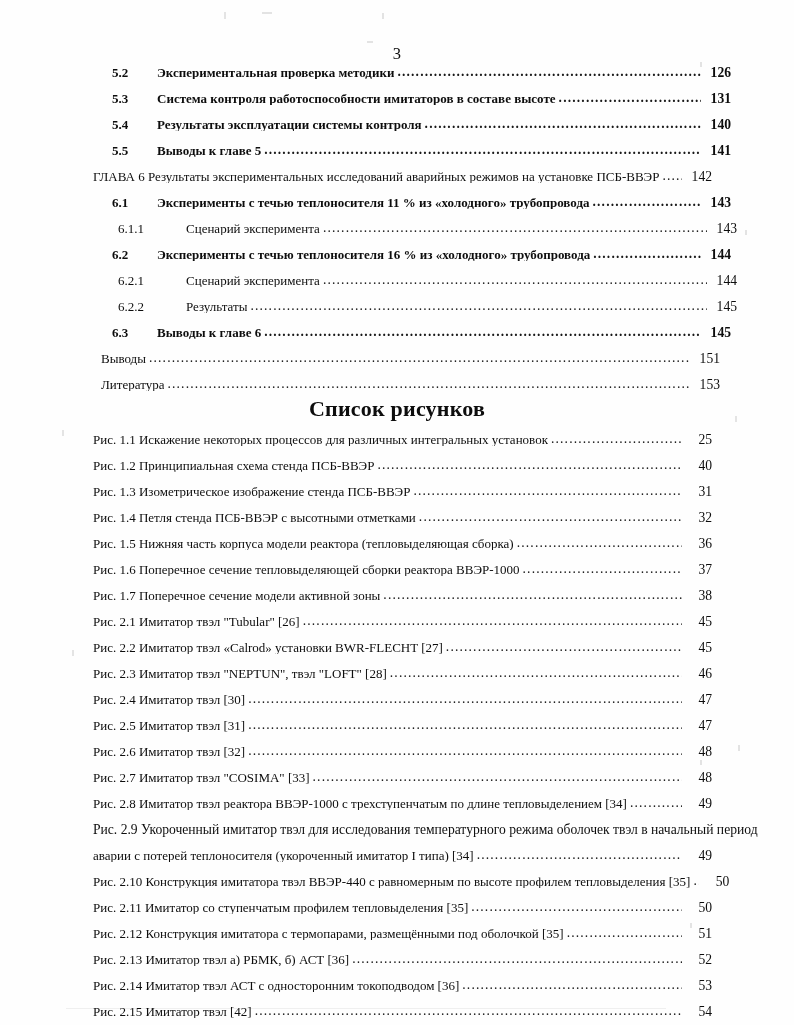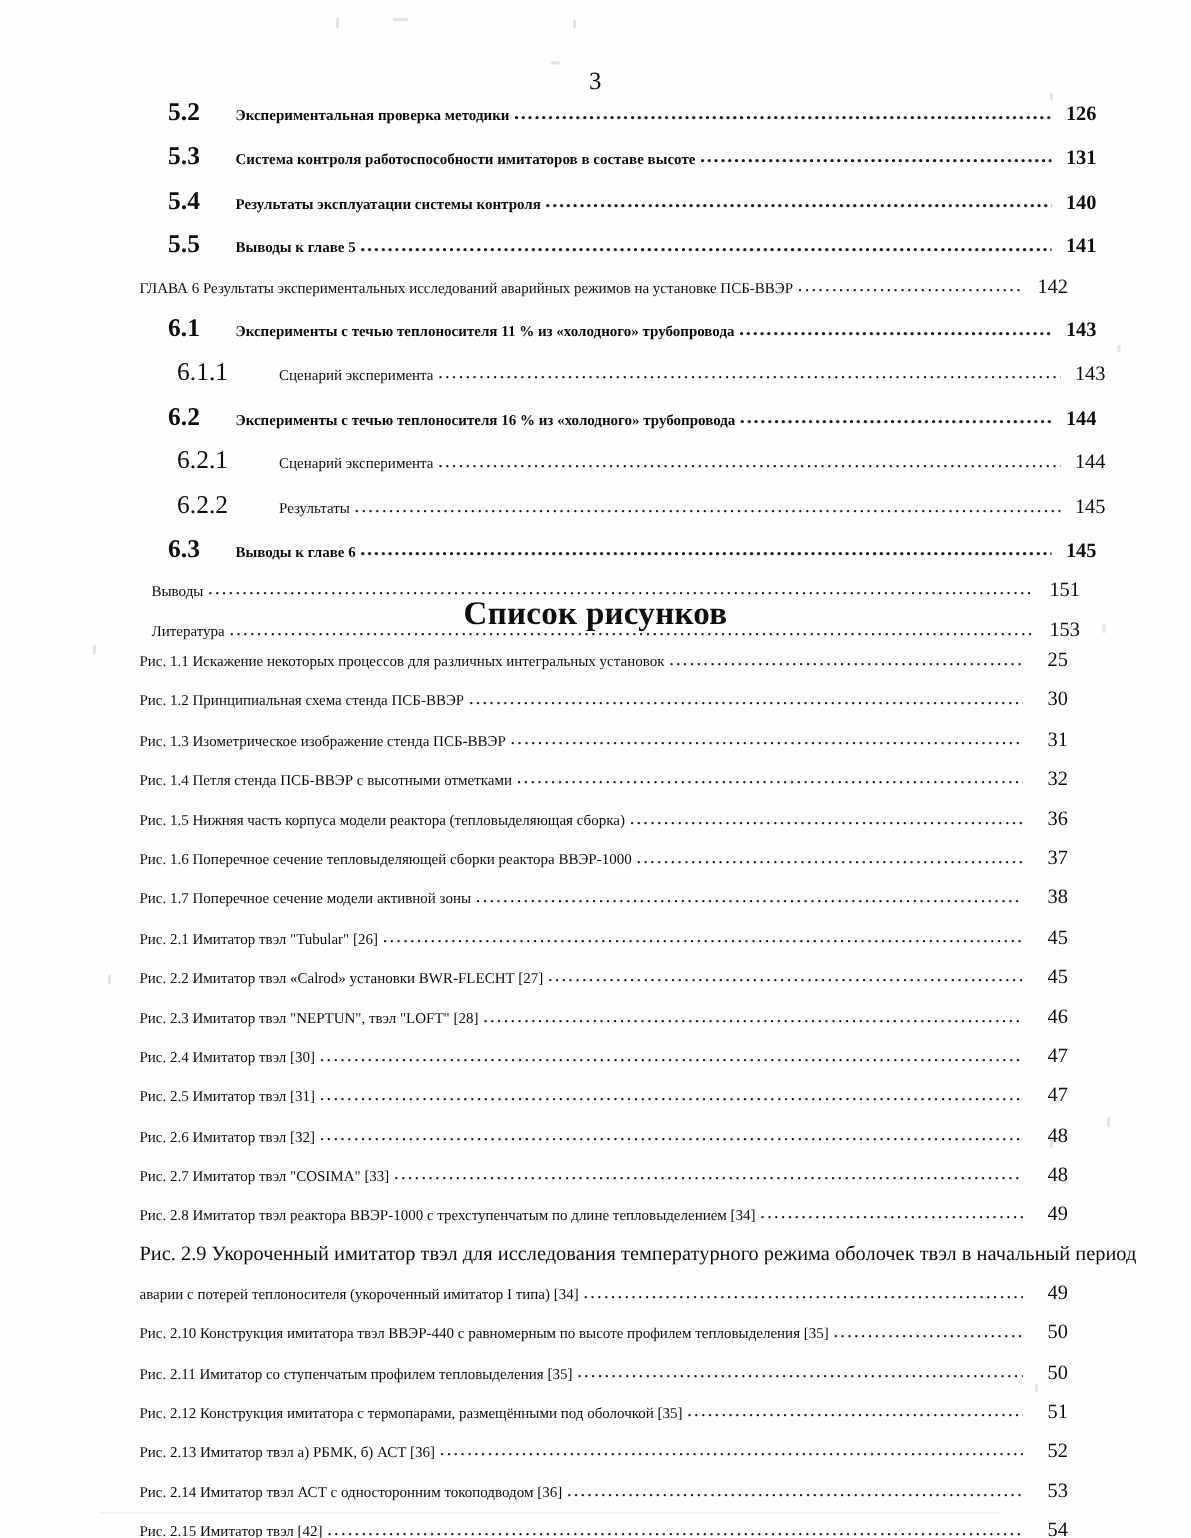--- a/index.html
+++ b/index.html
@@ -57,26 +57,26 @@
   .row {
     display: flex;
     align-items: baseline;
     width: 100%;
     line-height: 1;
     white-space: nowrap;
   }
 
   .num {
     flex: 0 0 auto;
-    font-size: 17px;
+    font-size: 13px;
   }
 
   .label {
     flex: 0 0 auto;
-    font-size: 10px;
+    font-size: 13px;
     overflow: hidden;
   }
 
   .leader {
     flex: 1 1 auto;
     min-width: 6px;
     overflow: hidden;
     font-size: 13.6px;
     letter-spacing: 1.15px;
     color: #191919;
@@ -241,21 +241,21 @@
       <div class="row fig-row lvl1">
         <span class="num"></span>
         <span class="label">Рис. 1.1 Искажение некоторых процессов для различных интегральных установок</span>
         <span class="leader"></span>
         <span class="pg">25</span>
       </div>
       <div class="row fig-row lvl1" style="margin-top:12.4px;font-family:Liberation Serif, serif;">
         <span class="num"></span>
         <span class="label">Рис. 1.2 Принципиальная схема стенда ПСБ-ВВЭР</span>
         <span class="leader"></span>
-        <span class="pg">30</span>
+        <span class="pg">40</span>
       </div>
       <div class="row fig-row lvl1" style="margin-top:12.4px;">
         <span class="num"></span>
         <span class="label">Рис. 1.3 Изометрическое изображение стенда ПСБ-ВВЭР</span>
         <span class="leader"></span>
         <span class="pg">31</span>
       </div>
       <div class="row fig-row lvl1" style="margin-top:12.4px;">
         <span class="num"></span>
         <span class="label">Рис. 1.4 Петля стенда ПСБ-ВВЭР с высотными отметками</span>

